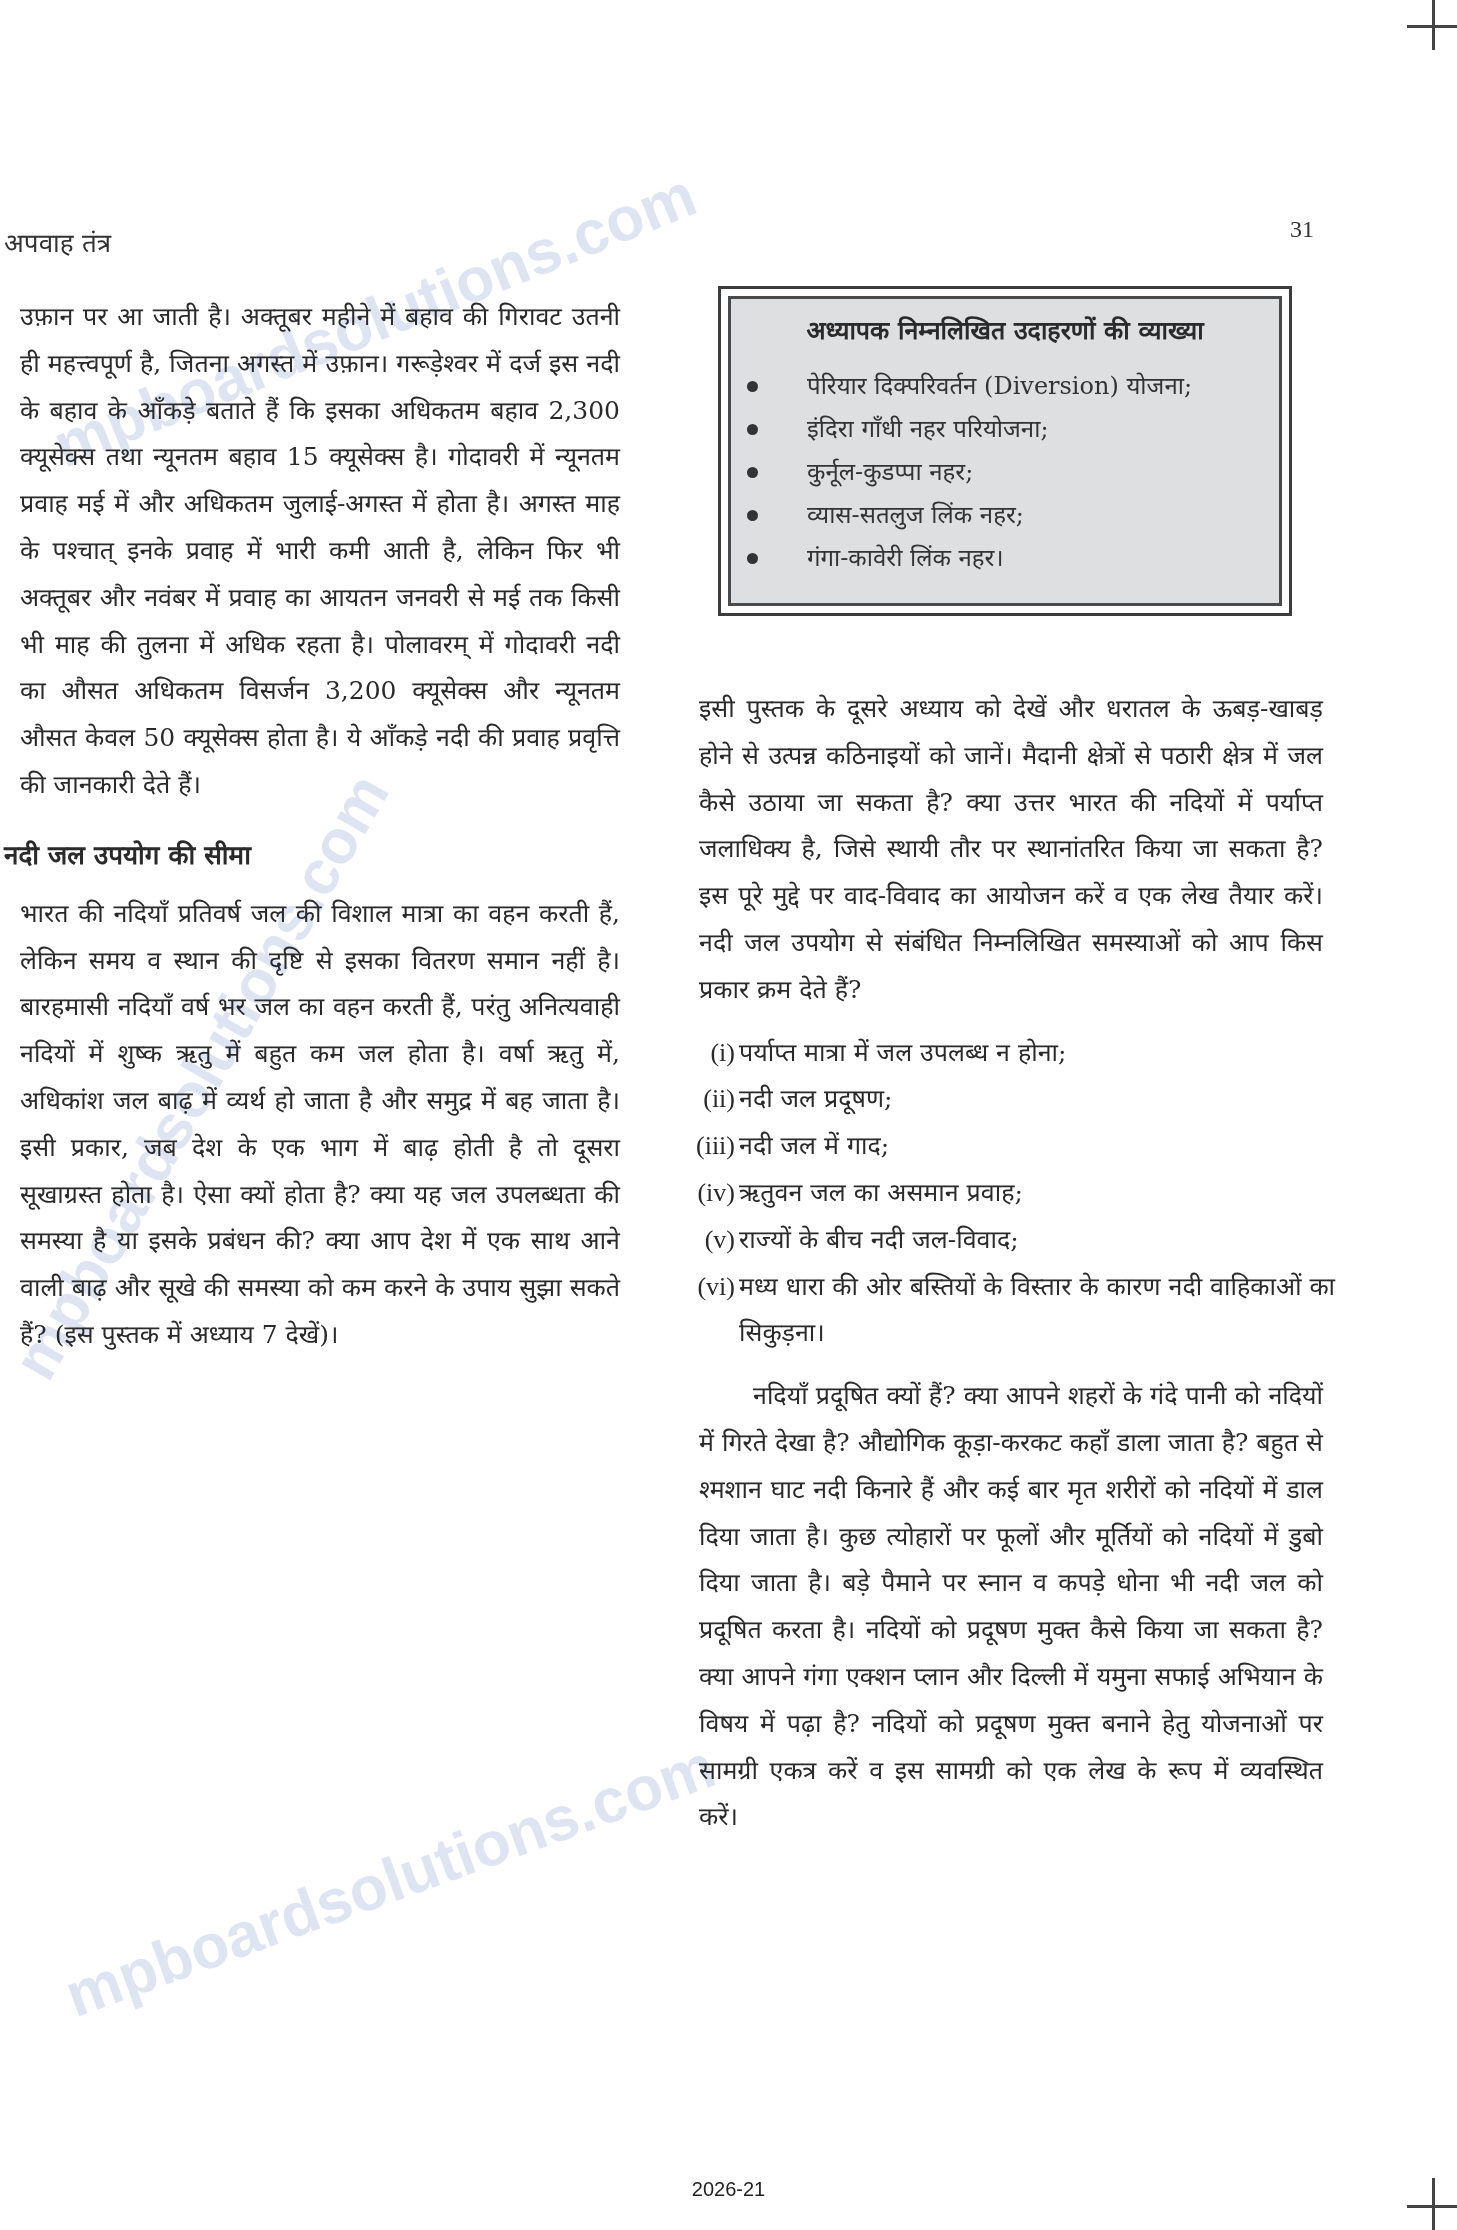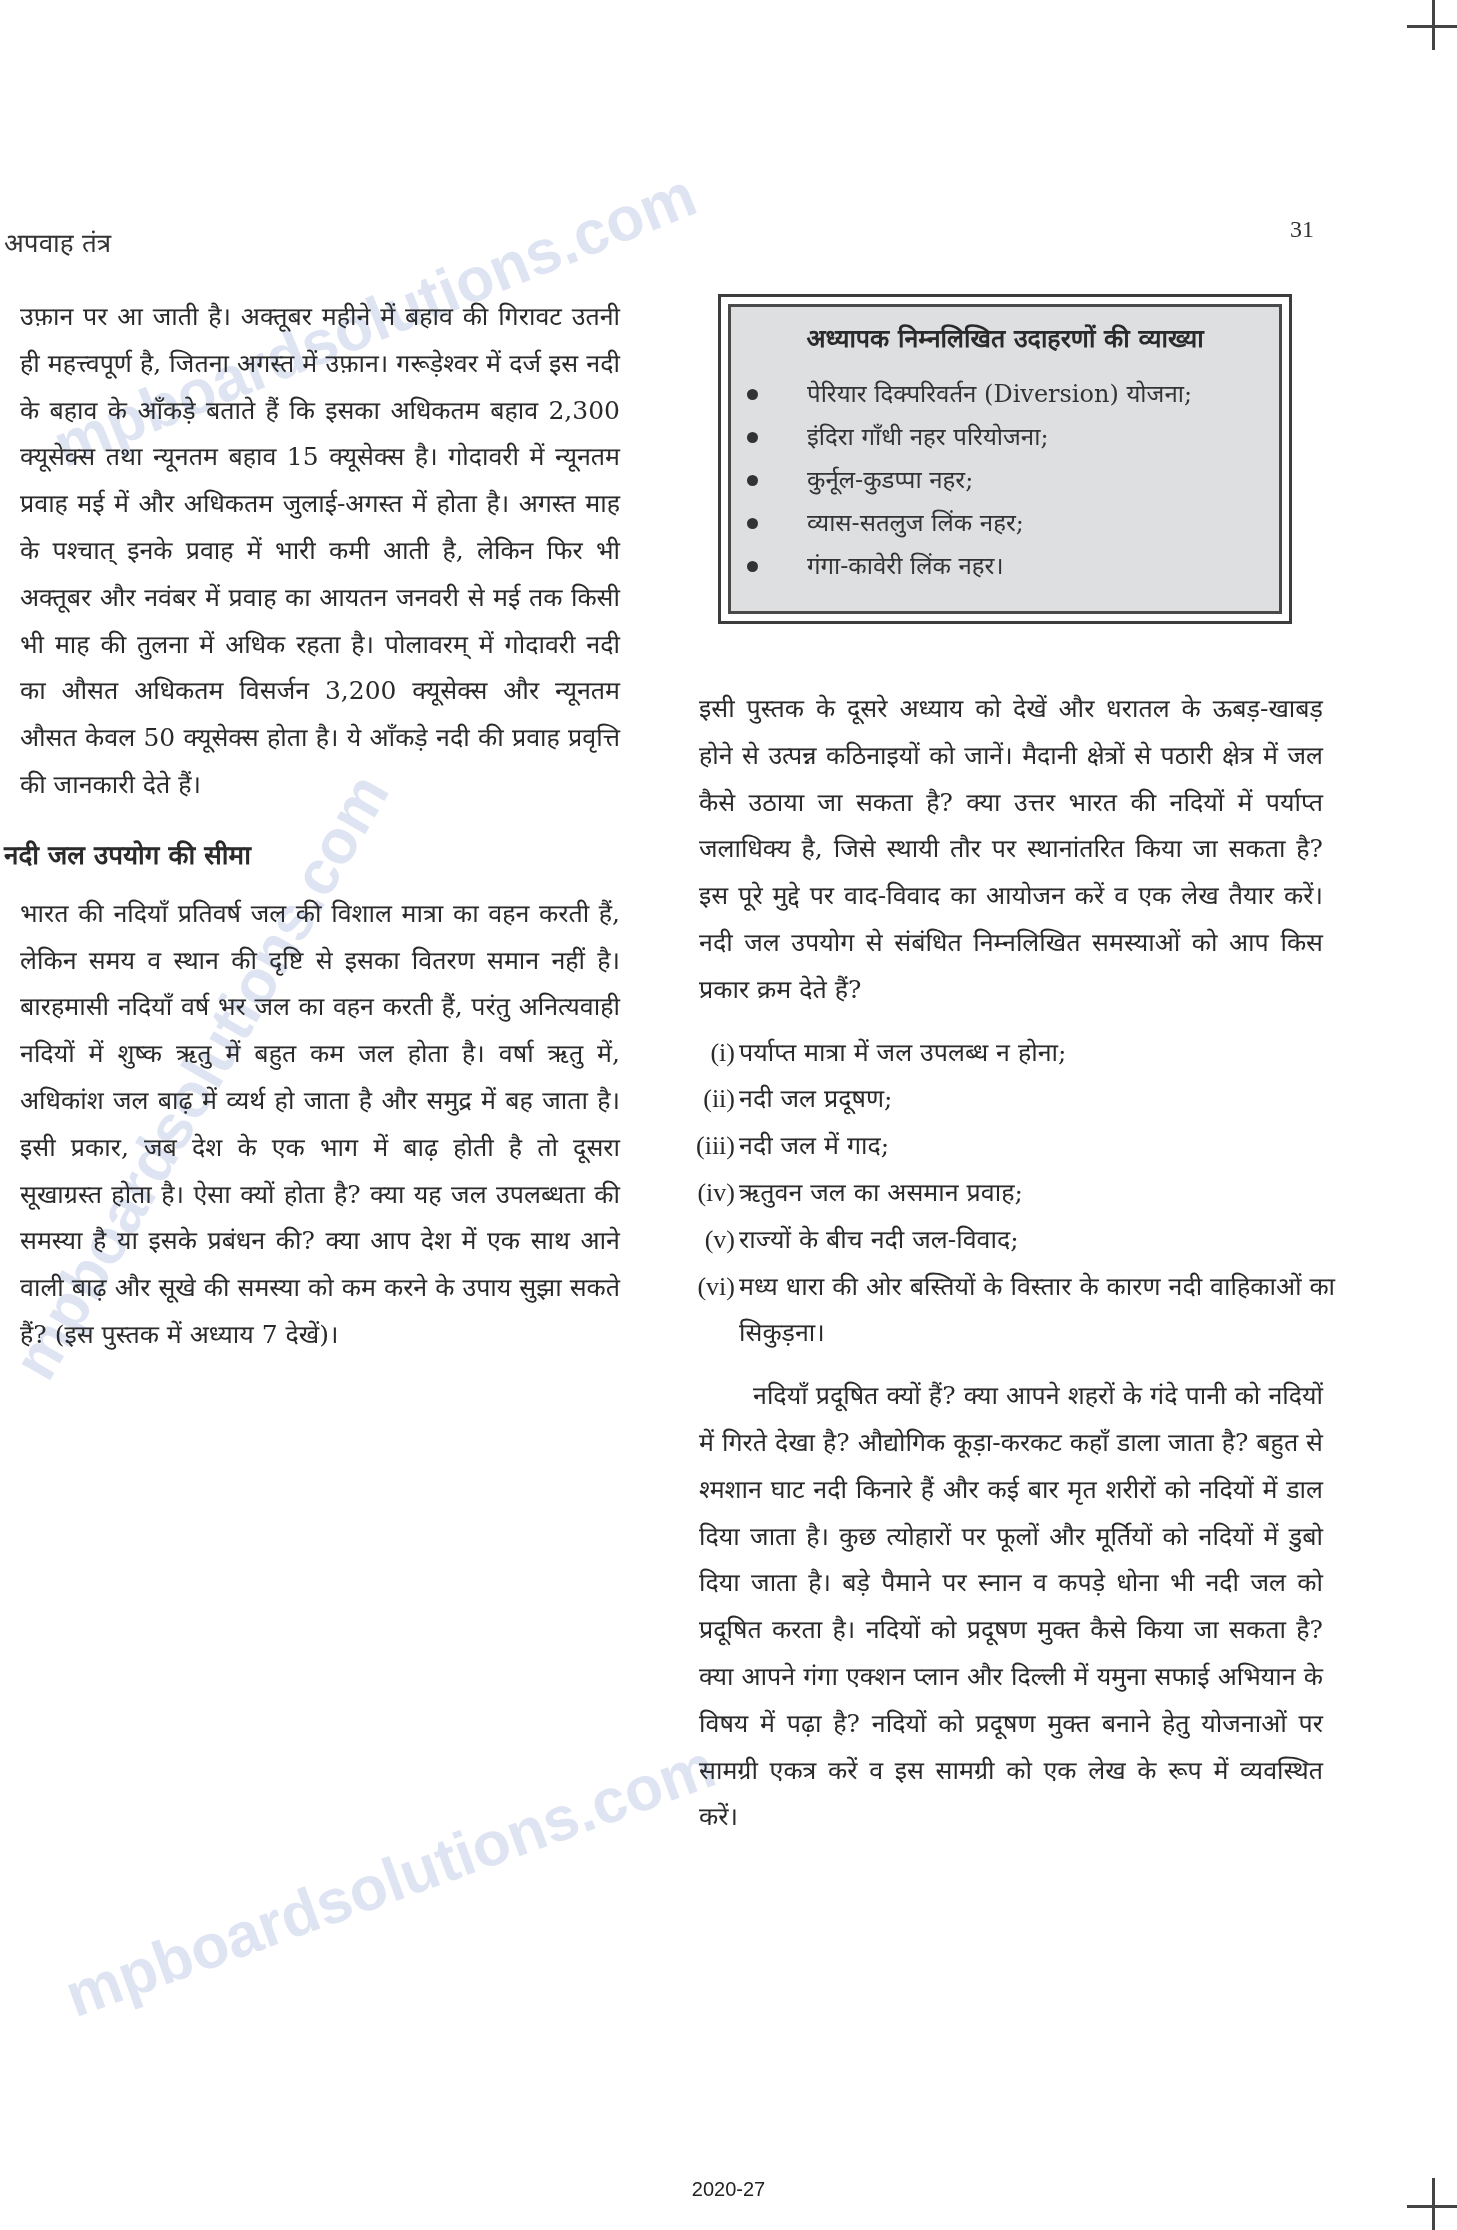--- a/index.html
+++ b/index.html
@@ -8,21 +8,21 @@
   .crop { position: absolute; background: #444; }
   .running-head { position: absolute; top: 224px; left: 4px; font-size: 26px; color: #333; }
   .page-num { position: absolute; top: 216px; left: 1290px; font-size: 24px; color: #333;
               font-family: "Liberation Serif", serif; }
   .col { position: absolute; font-size: 25px; line-height: 46.8px; text-align: justify; }
   .col-left { left: 4px; top: 278px; width: 632px; }
   .col-right { left: 683px; top: 670px; width: 656px; }
   .col p { margin: 16px; }
   .indent { text-indent: 54px; }
   .heading { font-weight: bold; font-size: 26px; margin: 26px 0 14px 0 !important; line-height: 40px; }
-  .box-outer { position: absolute; left: 718px; top: 294px; width: 574px; height: 330px;
+  .box-outer { position: absolute; left: 718px; top: 286px; width: 574px; height: 330px;
                border: 3px solid #3c3c3c; background: #fff; box-sizing: border-box; }
   .box-inner { position: absolute; left: 7px; top: 7px; right: 7px; bottom: 7px;
                border: 3px solid #4a4a4a; background: #dedfe1; box-sizing: border-box;
                padding: 10px 10px 0 10px; }
   .box-title { font-weight: bold; font-size: 25px; text-align: center; line-height: 44px; color: #2a2a2a; }
   .box-list { list-style: none; margin: 12px 0 0 0; padding: 0; }
   .box-list li { font-size: 24px; line-height: 43px; position: relative; padding-left: 66px; color: #333; }
   .bullet { position: absolute; left: 6px; top: 16px; width: 11px; height: 11px; border-radius: 50%; background: #333; }
   .num-list { list-style: none; margin: 0; padding: 0; }
   .num-list li { position: relative; padding-left: 56px; text-align: left; }
@@ -73,13 +73,13 @@
     <li><span class="mark">(i)</span><span>पर्याप्त मात्रा में जल उपलब्ध न होना;</span></li>
     <li><span class="mark">(ii)</span><span>नदी जल प्रदूषण;</span></li>
     <li><span class="mark">(iii)</span><span>नदी जल में गाद;</span></li>
     <li><span class="mark">(iv)</span><span>ऋतुवन जल का असमान प्रवाह;</span></li>
     <li><span class="mark">(v)</span><span>राज्यों के बीच नदी जल-विवाद;</span></li>
     <li><span class="mark">(vi)</span><span>मध्य धारा की ओर बस्तियों के विस्तार के कारण नदी वाहिकाओं का सिकुड़ना।</span></li>
   </ul>
   <p class="indent">नदियाँ प्रदूषित क्यों हैं? क्या आपने शहरों के गंदे पानी को नदियों में गिरते देखा है? औद्योगिक कूड़ा-करकट कहाँ डाला जाता है? बहुत से श्मशान घाट नदी किनारे हैं और कई बार मृत शरीरों को नदियों में डाल दिया जाता है। कुछ त्योहारों पर फूलों और मूर्तियों को नदियों में डुबो दिया जाता है। बड़े पैमाने पर स्नान व कपड़े धोना भी नदी जल को प्रदूषित करता है। नदियों को प्रदूषण मुक्त कैसे किया जा सकता है? क्या आपने गंगा एक्शन प्लान और दिल्ली में यमुना सफाई अभियान के विषय में पढ़ा है? नदियों को प्रदूषण मुक्त बनाने हेतु योजनाओं पर सामग्री एकत्र करें व इस सामग्री को एक लेख के रूप में व्यवस्थित करें।</p>
 </div>
 
-<div class="footer">2020-27</div>
+<div class="footer">2026-21</div>
 
 </body></html>

